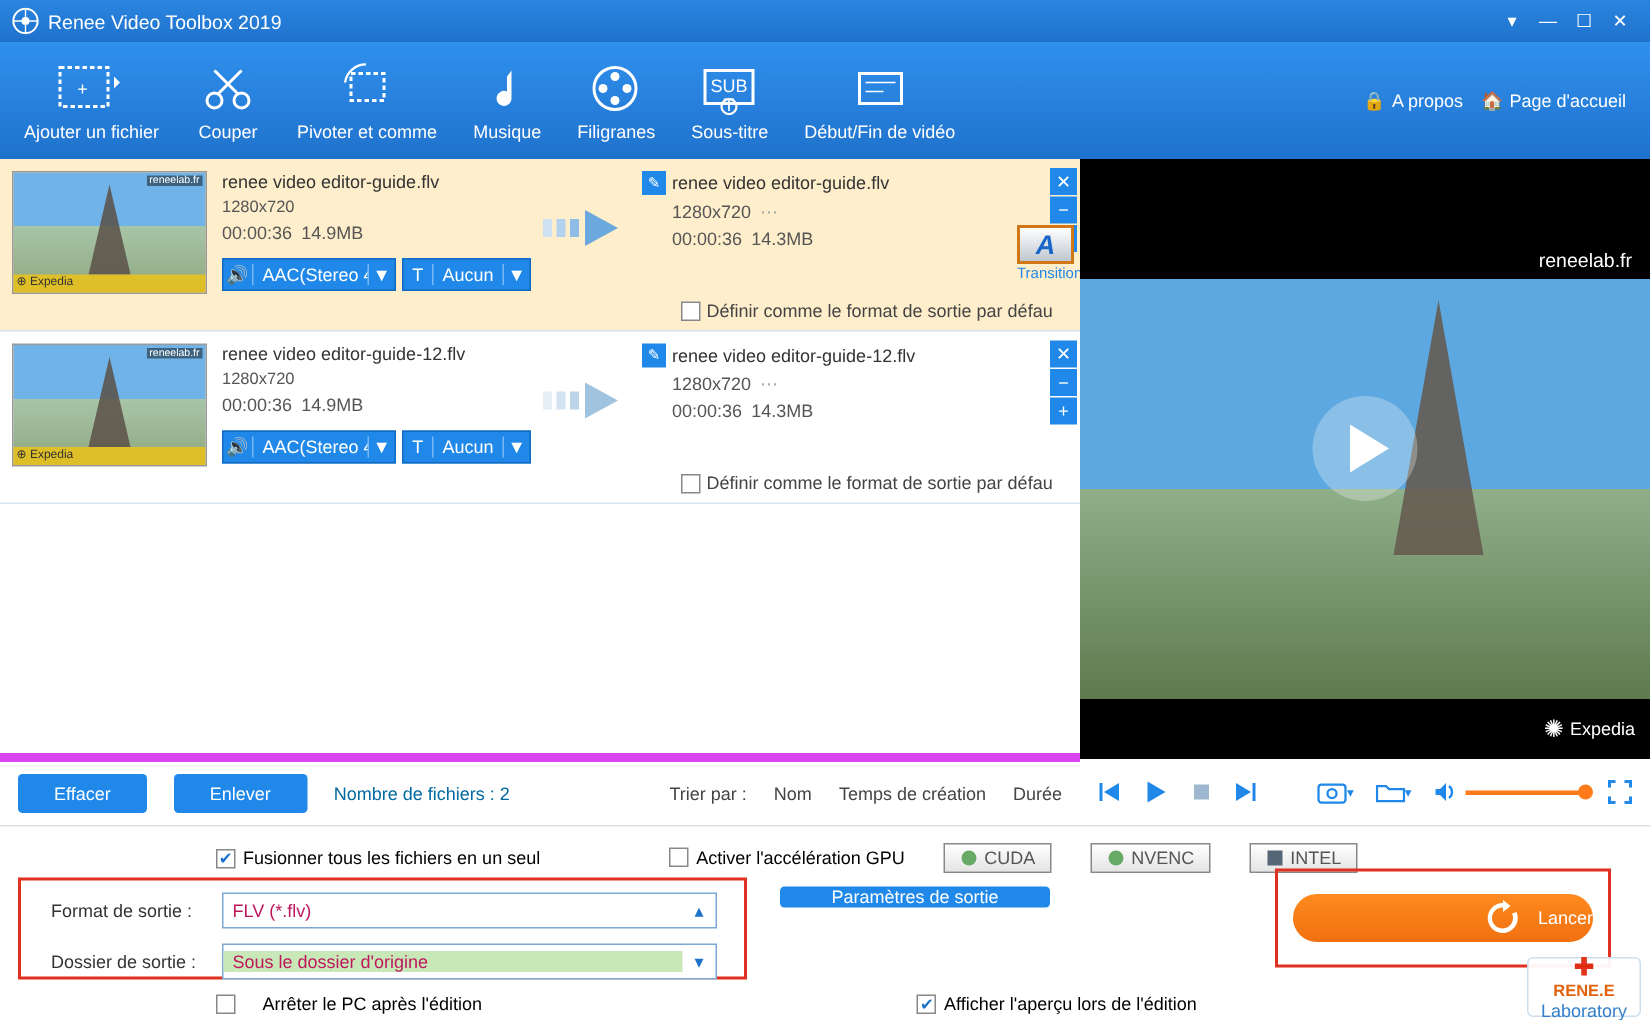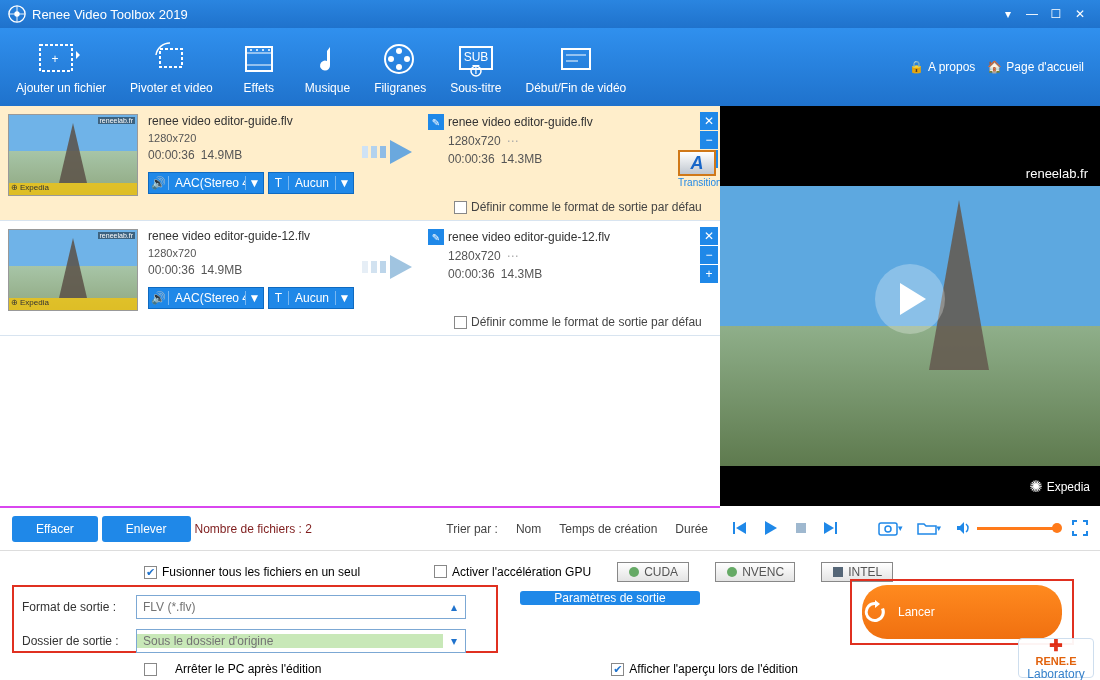--- a/index.html
+++ b/index.html
@@ -40,21 +40,21 @@
 .out-meta{color:#555;font-size:11px;margin-left:20px}
 .dots{color:#aaa;margin-left:6px}
 .def-row{position:absolute;left:454px;bottom:6px;display:flex;align-items:center;gap:4px;color:#444}
 .chk{width:13px;height:13px;border:1px solid #888;background:#fff}
 .side-btns{position:absolute;right:2px;top:6px;display:flex;flex-direction:column;gap:1px}
 .side-btn{width:18px;height:18px;background:#1f88e8;color:#fff;display:flex;align-items:center;justify-content:center;font-size:12px;cursor:pointer}
 .trans-box{position:absolute;right:2px;top:44px;width:40px;text-align:center}
 .trans-thumb{width:38px;height:26px;border:2px solid #d07818;background:linear-gradient(#fff,#c0c7d0);display:flex;align-items:center;justify-content:center}
 .trans-a{color:#1866c8;font-weight:bold;font-size:18px;font-style:italic}
 .trans-label{color:#1f88e8;font-size:10px;margin-top:1px}
-.list-footer{display:flex;align-items:center;gap:4px;padding:8px 12px;border-top:2px solid #d946ef;background:#fff}
+.list-footer{display:flex;align-items:center;gap:18px;padding:8px 12px;border-top:6px solid #d946ef;background:#fff}
 .lbtn{height:26px;padding:0 24px;background:#1f88e8;color:#fff;border:none;border-radius:3px;cursor:pointer;font-size:12px}
 .sort{display:flex;gap:18px;color:#444;margin-left:auto}
 .sort span{cursor:pointer}
 .preview-col{width:380px;background:#000;display:flex;flex-direction:column}
 .preview-img{flex:1;position:relative;background:#000;display:flex;align-items:center;justify-content:center}
 .scene{width:100%;height:280px;background:linear-gradient(#5da8e0 50%,#8faf8a 50%,#5e7a4e 100%);position:relative;margin-top:40px}
 .eiffel2{position:absolute;left:55%;top:14px;width:0;height:0;border-left:30px solid transparent;border-right:30px solid transparent;border-bottom:170px solid rgba(100,90,80,.88)}
 .watermark{position:absolute;top:60px;right:12px;color:#fff;font-size:13px;text-shadow:0 0 3px #000}
 .expedia{position:absolute;bottom:10px;right:10px;color:#fff;font-size:13px;display:flex;align-items:center;gap:4px}
 .play-overlay{position:absolute;top:50%;left:50%;transform:translate(-50%,-60%);width:70px;height:70px;border-radius:50%;background:rgba(255,255,255,.28);display:flex;align-items:center;justify-content:center;cursor:pointer}
@@ -64,32 +64,32 @@
 .vol{display:flex;align-items:center;gap:6px;flex:1}
 .vol-track{flex:1;height:3px;background:#ff7a1a;position:relative}
 .vol-thumb{position:absolute;right:-4px;top:-4px;width:10px;height:10px;background:#ff7a1a;border-radius:50%}
 .bottom{height:130px;background:#fff;border-top:1px solid #ddd;padding:8px 14px;position:relative}
 .opt-row{display:flex;align-items:center;gap:26px;margin-left:130px;height:26px}
 .chk2{width:13px;height:13px;border:1px solid #888;background:#fff;display:inline-flex;align-items:center;justify-content:center}
 .chk2.on{background:#fff}
 .check{color:#1f72cc;font-size:11px}
 .chip{height:20px;padding:4px 10px;border:1px solid #888;background:linear-gradient(#fff,#e4e4e4);color:#555;font-size:11px;display:inline-flex;align-items:center;gap:4px}
 .red-box{position:absolute;left:12px;top:34px;width:486px;height:68px;border:2px solid #e03020}
-.field{display:flex;align-items:center;gap:6px;margin-bottom:10px;margin-left:8px}
+.field{display:flex;align-items:center;gap:6px;margin-bottom:10px;margin-left:20px}
 .field-label{width:108px;color:#333}
 .combo{width:330px;height:24px;border:1px solid #7ca8d4;background:#fff;display:flex;align-items:center}
-.combo-txt{flex:1;padding:0 6px;color:#737373}
+.combo-txt{flex:1;padding:0 6px;color:#be185d}
 .combo-arr{width:22px;height:100%;display:flex;align-items:center;justify-content:center;color:#1f72cc}
 .combo.green .combo-txt{background:#c8e8b8}
 .mid-btns{position:absolute;left:520px;top:40px;display:flex;flex-direction:column;gap:10px}
 .mbtn{width:180px;height:14px;background:#1f88e8;color:#fff;border:none;border-radius:3px;cursor:pointer}
 .mbtn-row{display:flex;gap:8px}
 .mbtn-row .mbtn{width:86px}
 .launch-box{position:absolute;right:26px;top:28px;width:224px;height:66px;border:2px solid #e03020;display:flex;align-items:center;justify-content:center}
-.launch{width:200px;height:54px;background:linear-gradient(#ff8a1f,#f07010);border-radius:25px;display:flex;align-items:center;justify-content:flex-start;gap:10px;cursor:pointer;color:#fff;font-size:22px}
+.launch{width:200px;height:32px;background:linear-gradient(#ff8a1f,#f07010);border-radius:25px;display:flex;align-items:center;justify-content:flex-end;gap:10px;cursor:pointer;color:#fff;font-size:22px}
 .bottom-opts{position:absolute;left:144px;bottom:4px;display:flex;gap:290px}
 .renee-logo{position:absolute;right:6px;bottom:2px;width:76px;height:40px;opacity:.95;font-size:9px;text-align:center;background:#fff;border:1px solid #cde;border-radius:4px;display:flex;flex-direction:column;align-items:center;justify-content:center}
 .renee-logo b{color:#e05a00;font-size:11px}
 .renee-logo .cross{color:#e02a10;font-size:16px;font-weight:bold}
 </style>
 </head>
 <body>
 
 <div class="titlebar">
   <svg class="logo" viewBox="0 0 20 20">
@@ -112,39 +112,36 @@
           <rect x="2" y="4" width="32" height="26" fill="none" stroke="#fff" stroke-width="2" stroke-dasharray="3,2"></rect>
           <text x="17" y="22" fill="#fff" font-size="18" text-anchor="middle">+</text>
           <path d="M38 10l4 4-4 4" fill="#fff"></path>
         </svg>
       </div>
     <div class="tool-label">Ajouter un fichier</div>
   </div>
   <div class="tool">
     <div class="tool-icon">
         <svg width="38" height="36">
+          <circle cx="10" cy="26" r="5" fill="none" stroke="#fff" stroke-width="2"></circle>
+          <circle cx="28" cy="26" r="5" fill="none" stroke="#fff" stroke-width="2"></circle>
+          <line x1="12" y1="22" x2="28" y2="6" stroke="#fff" stroke-width="2"></line>
+          <line x1="26" y1="22" x2="10" y2="6" stroke="#fff" stroke-width="2"></line>
+        </svg>
+      </div>
+    <div class="tool-label">Couper</div>
+  </div>
+  <div class="tool">
+    <div class="tool-icon">
+        <svg width="38" height="36">
           <rect x="8" y="8" width="22" height="18" fill="none" stroke="#fff" stroke-width="2" stroke-dasharray="3,2"></rect>
           <path d="M4 14 A14 14 0 0 1 18 2" fill="none" stroke="#fff" stroke-width="1.5"></path>
         </svg>
       </div>
-    <div class="tool-label">Pivoter et video</div>
-  </div>
-  <div class="tool">
-    <div class="tool-icon">
-        <svg width="38" height="36">
-          <rect x="6" y="6" width="26" height="24" fill="none" stroke="#fff" stroke-width="2"></rect>
-          <line x1="6" y1="12" x2="32" y2="12" stroke="#fff"></line>
-          <line x1="6" y1="24" x2="32" y2="24" stroke="#fff"></line>
-          <circle cx="11" cy="9" r="1" fill="#fff"></circle>
-          <circle cx="17" cy="9" r="1" fill="#fff"></circle>
-          <circle cx="23" cy="9" r="1" fill="#fff"></circle>
-          <circle cx="29" cy="9" r="1" fill="#fff"></circle>
-        </svg>
-      </div>
-    <div class="tool-label">Effets</div>
+    <div class="tool-label">Pivoter et comme</div>
   </div>
   <div class="tool">
     <div class="tool-icon">
         <svg width="30" height="36">
           <path d="M18 6v18a5 5 0 1 1-3-4V10" fill="#fff"></path>
         </svg>
       </div>
     <div class="tool-label">Musique</div>
   </div>
   <div class="tool">
@@ -299,21 +296,21 @@
           </div>
         <div class="def-row">
             <div class="chk"></div>
             <span>Définir comme le format de sortie par défau</span>
           </div>
       </div>
     </div>
     <div class="list-footer">
       <button class="lbtn">Effacer</button>
       <button class="lbtn">Enlever</button>
-      <span style="color:#7f1d1d">Nombre de fichiers : 2</span>
+      <span style="color:#0369a1">Nombre de fichiers : 2</span>
       <div class="sort">
         <span>Trier par :</span>
         <span>Nom</span>
         <span>Temps de création</span>
         <span>Durée</span>
       </div>
     </div>
   </div>
 
   <div class="preview-col">
@@ -386,21 +383,21 @@
 </div>
 
 <div class="bottom">
   <div class="opt-row">
     <label style="display:flex;align-items:center;gap:5px">
         <span class="chk2 on">
           <span class="check">✔</span>
         </span>
         <span>Fusionner tous les fichiers en un seul</span>
       </label>
-    <label style="display:flex;align-items:flex-start;gap:5px;margin-left:48px">
+    <label style="display:flex;align-items:flex-start;gap:5px;margin-left:60px">
         <span class="chk2"></span>
         <span>Activer l'accélération GPU</span>
       </label>
     <span class="chip">
         <svg width="12" height="12">
           <circle cx="6" cy="6" r="5" fill="#6a6"></circle>
         </svg>
         <span>CUDA</span>
       </span>
     <span class="chip">

